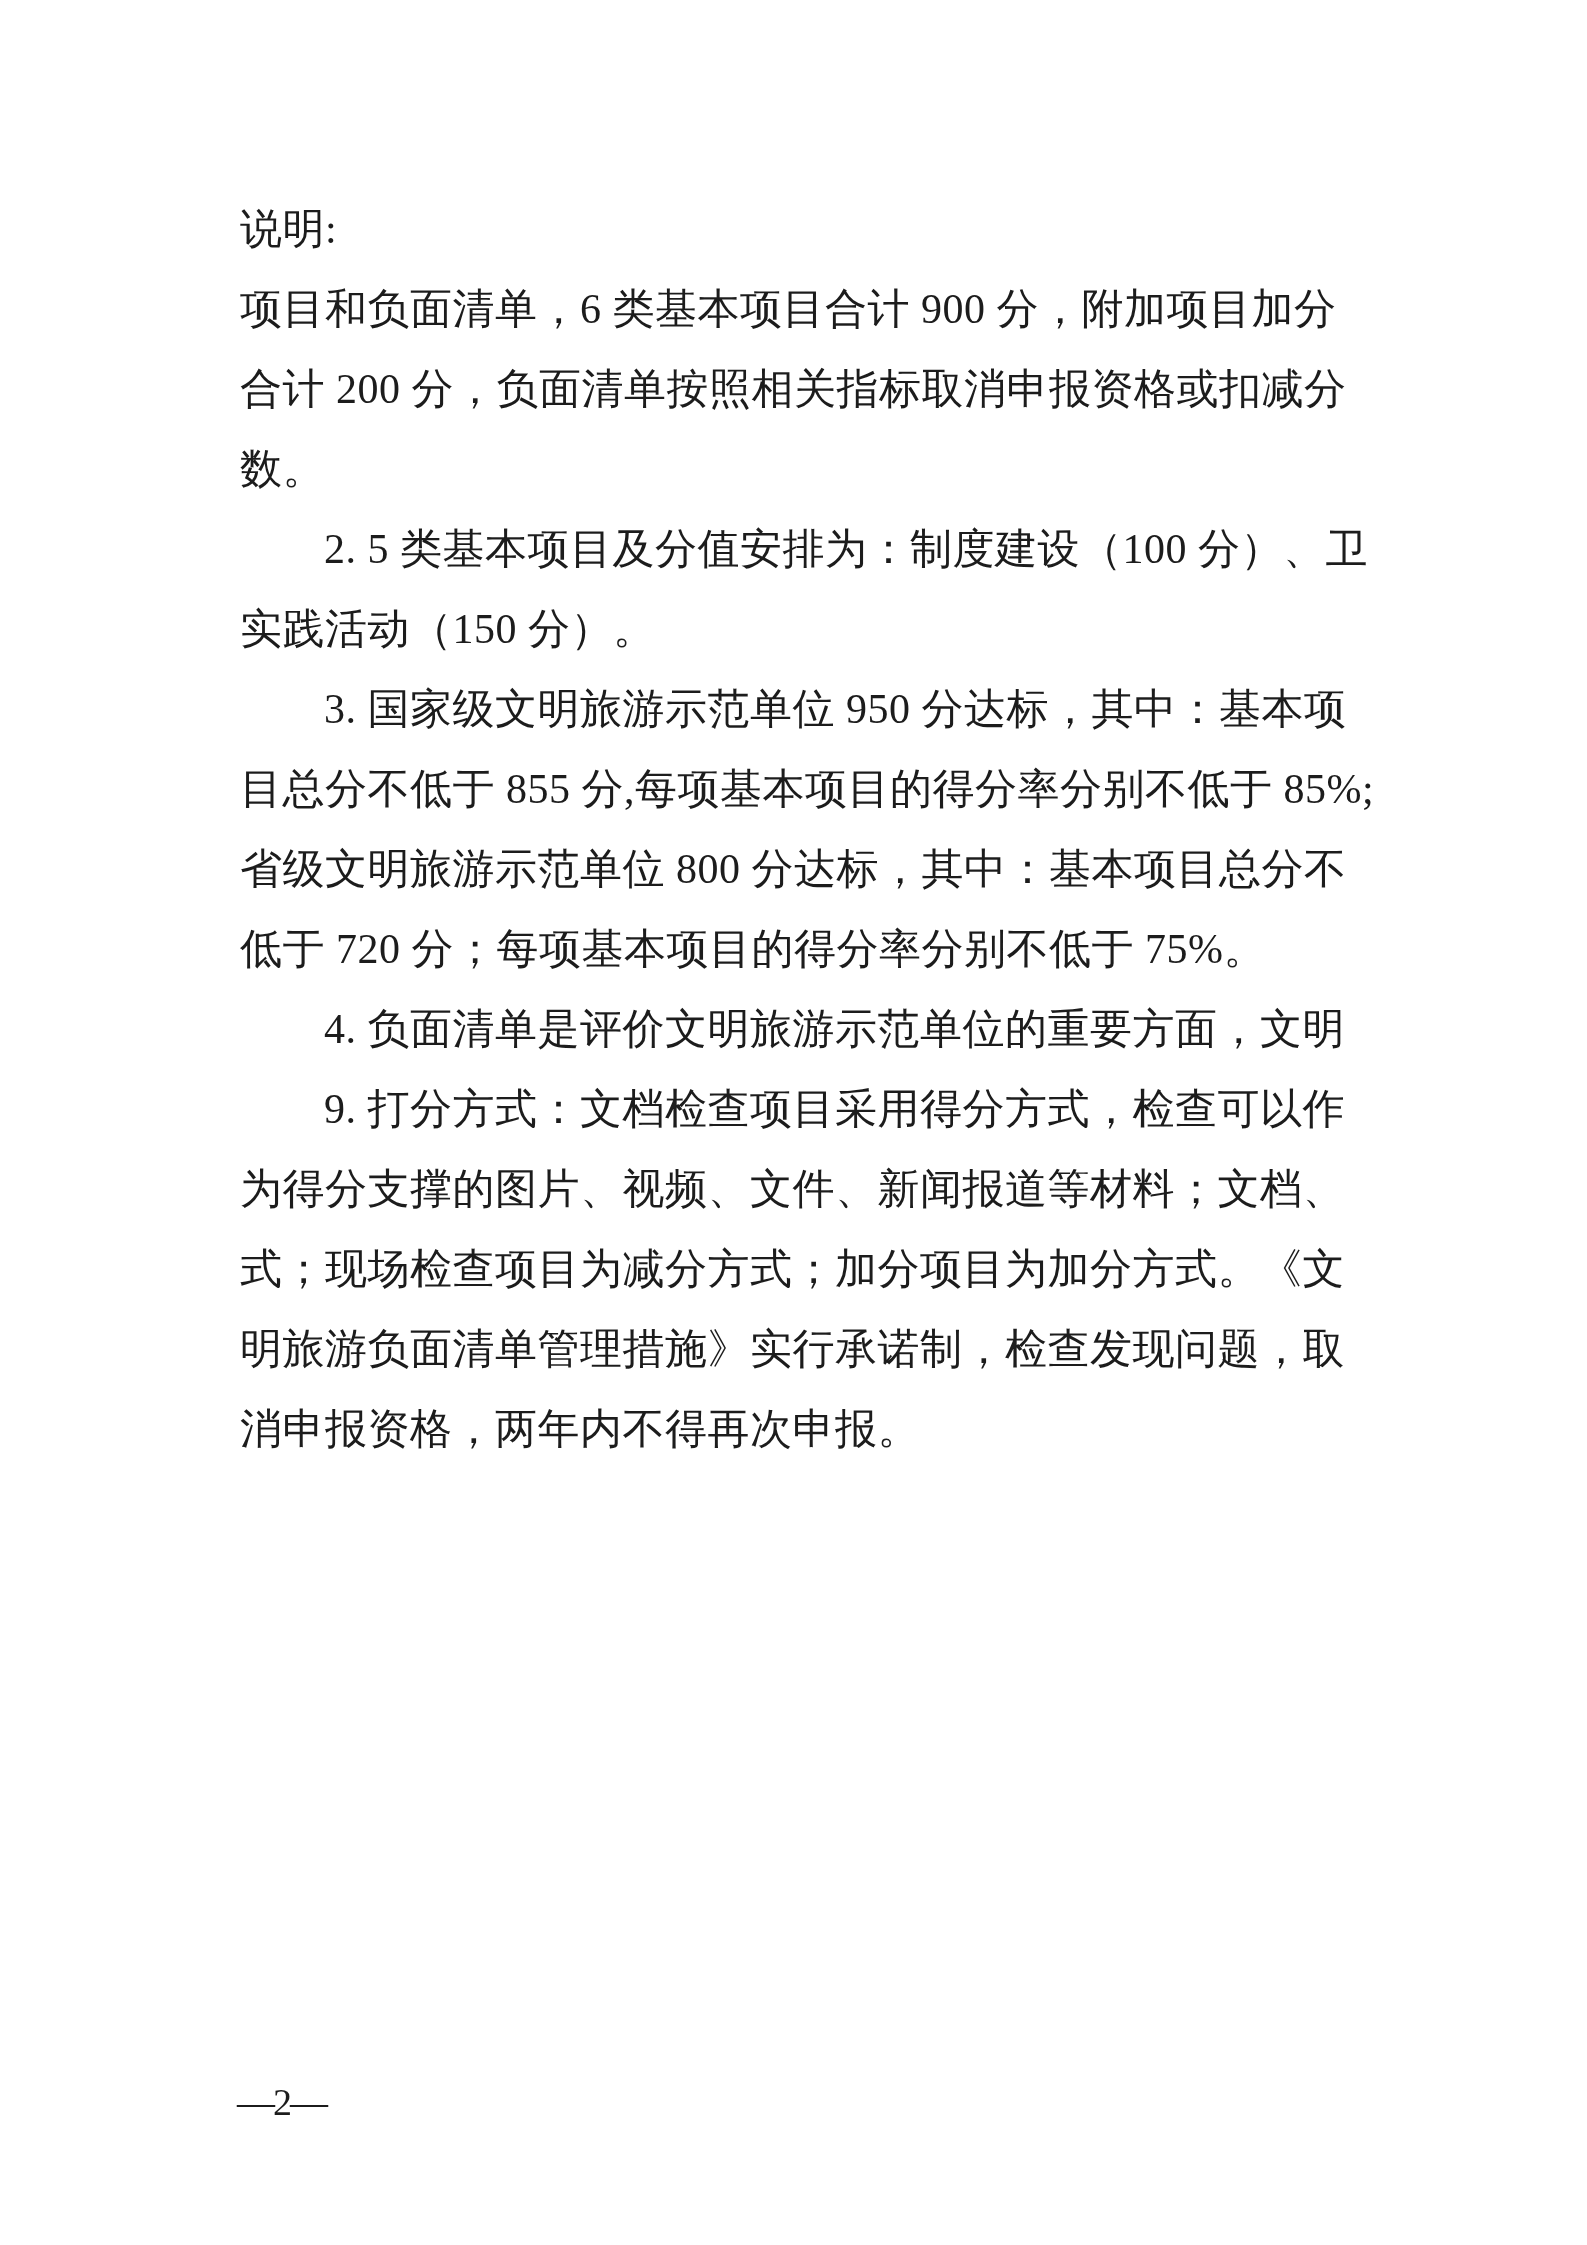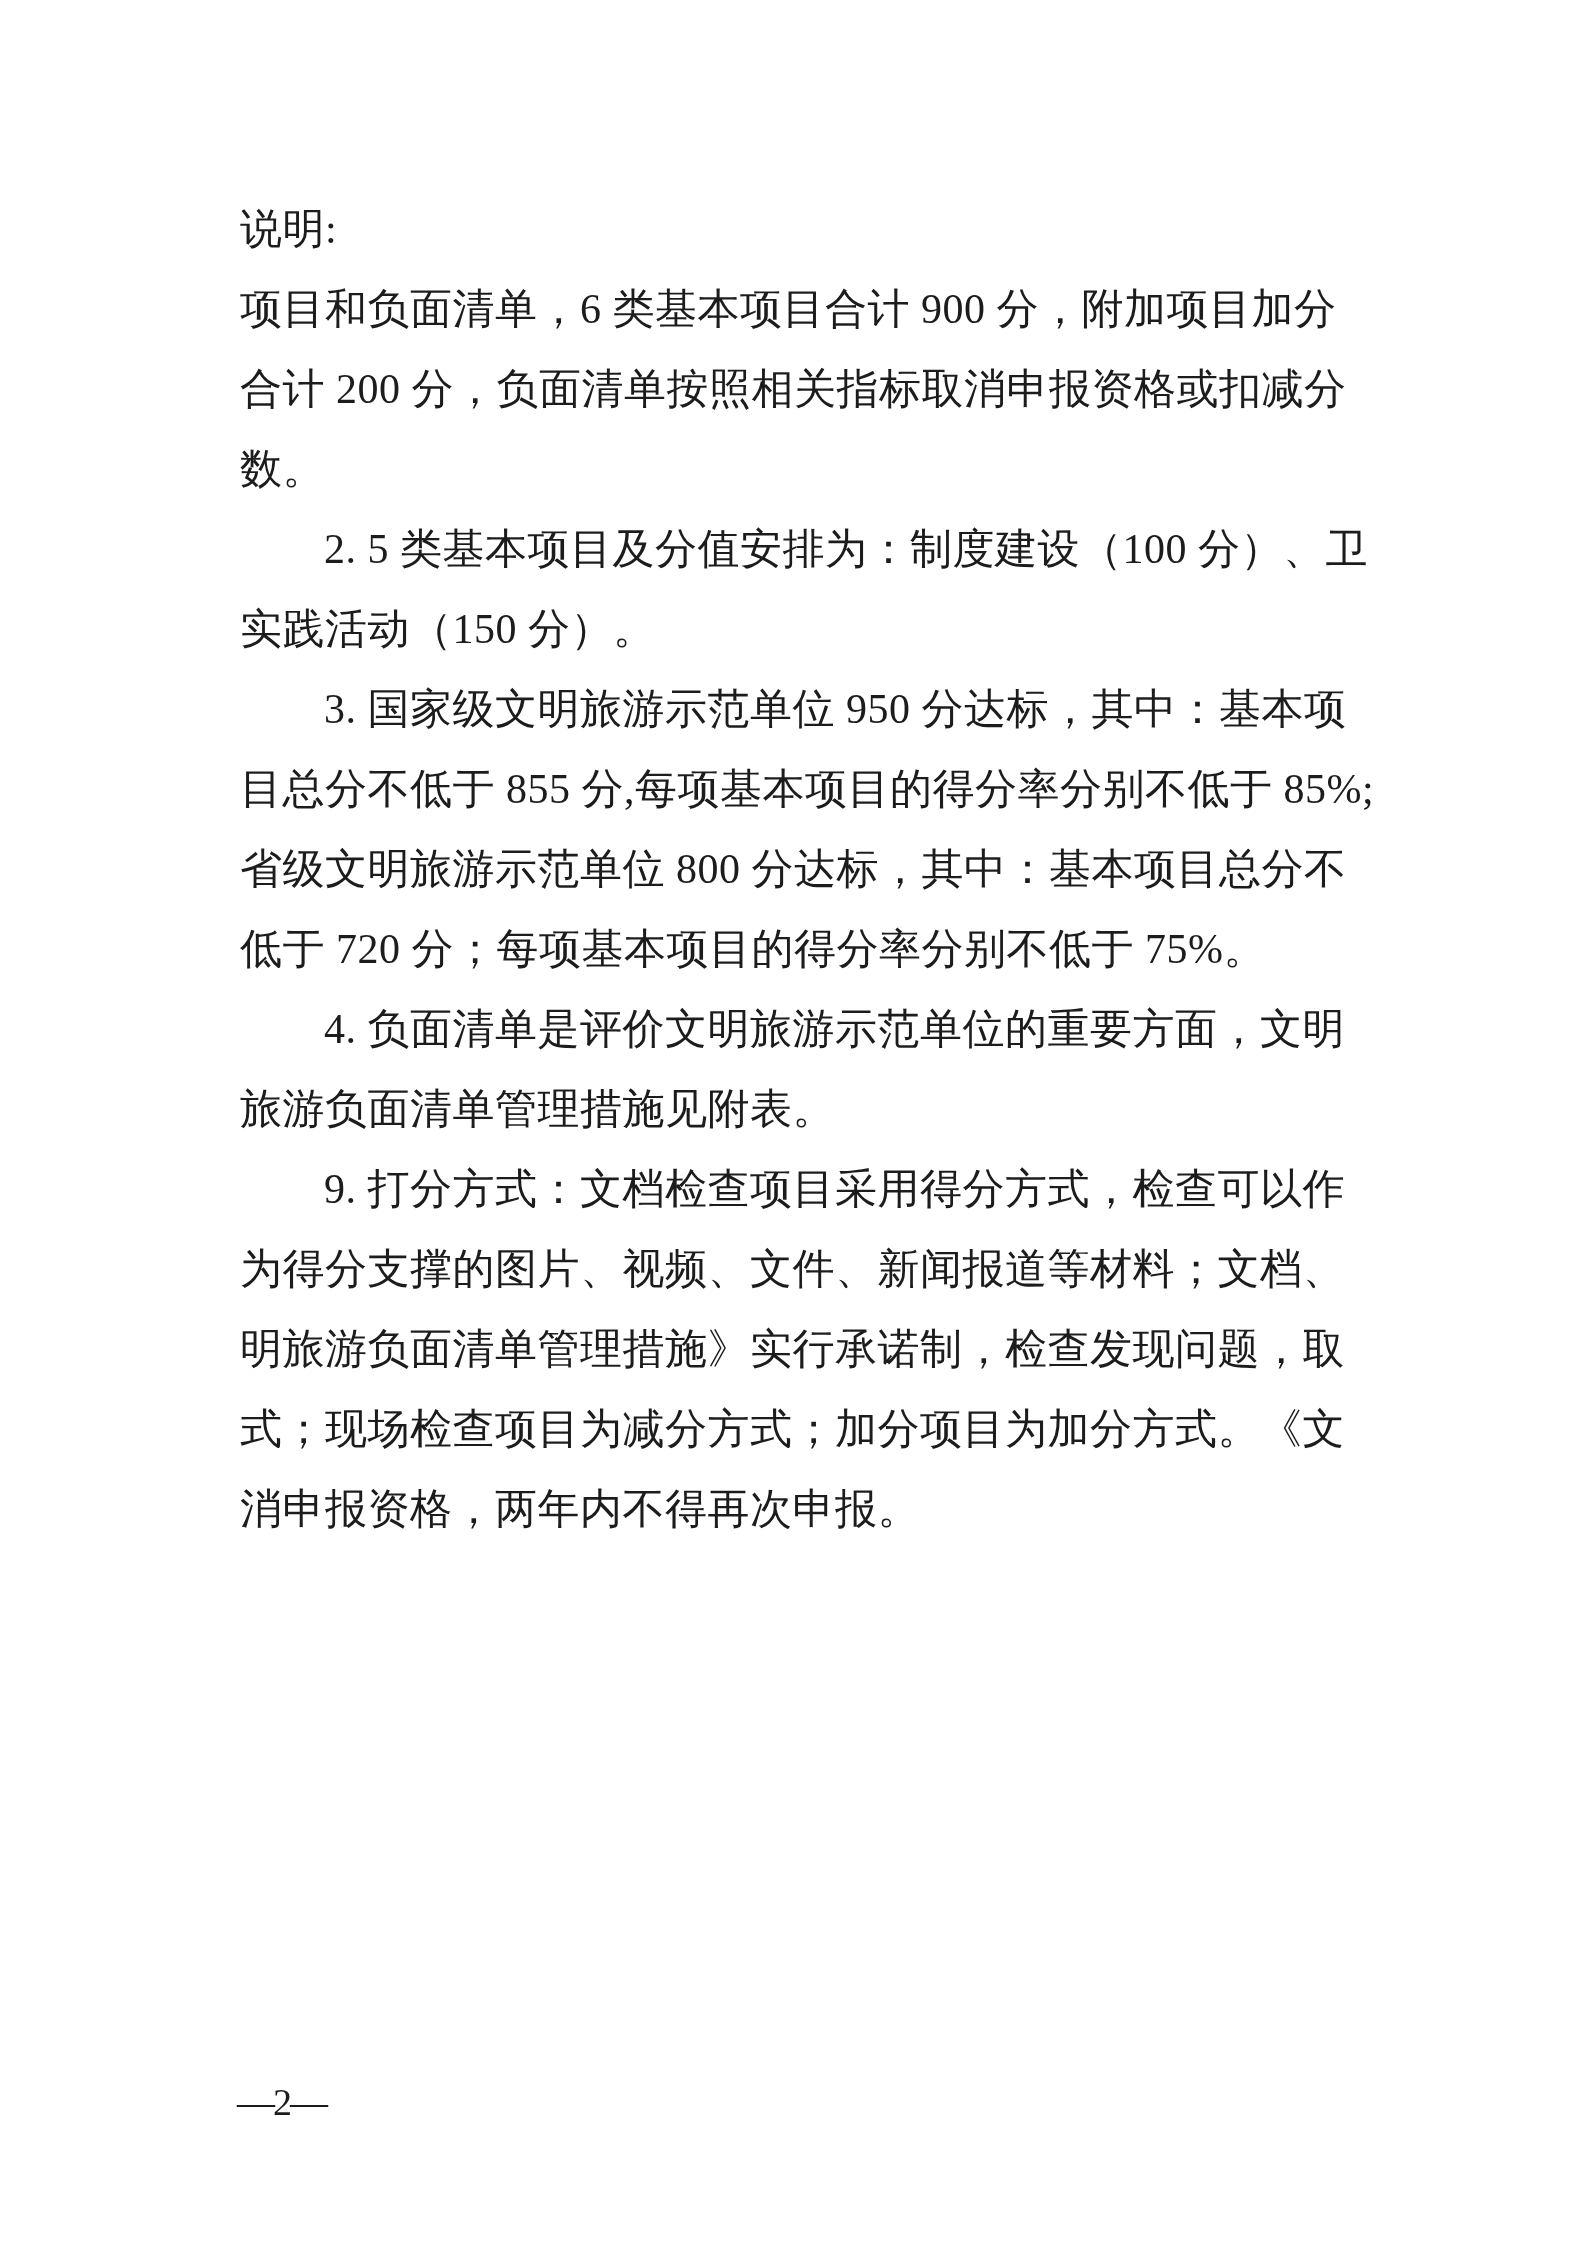--- a/index.html
+++ b/index.html
@@ -67,23 +67,22 @@
 
     <div class="ln first">2. 5 类基本项目及分值安排为：制度建设（100 分）、卫</div>
     <div class="ln">实践活动（150 分）。</div>
 
     <div class="ln first">3. 国家级文明旅游示范单位 950 分达标，其中：基本项</div>
     <div class="ln">目总分不低于 855 分,每项基本项目的得分率分别不低于 85%;</div>
     <div class="ln">省级文明旅游示范单位 800 分达标，其中：基本项目总分不</div>
     <div class="ln">低于 720 分；每项基本项目的得分率分别不低于 75%。</div>
 
     <div class="ln first">4. 负面清单是评价文明旅游示范单位的重要方面，文明</div>
-    <div class="ln">旅游负面清单管理措施见附表。</div>
 
     <div class="ln first">9. 打分方式：文档检查项目采用得分方式，检查可以作</div>
     <div class="ln">为得分支撑的图片、视频、文件、新闻报道等材料；文档、</div>
+    <div class="ln">式；现场检查项目为减分方式；加分项目为加分方式。《文</div>
     <div class="ln">明旅游负面清单管理措施》实行承诺制，检查发现问题，取</div>
-    <div class="ln">式；现场检查项目为减分方式；加分项目为加分方式。《文</div>
     <div class="ln">消申报资格，两年内不得再次申报。</div>
   </div>
 
   <div class="footer">—2—</div>
 </div>
 
 </body></html>

